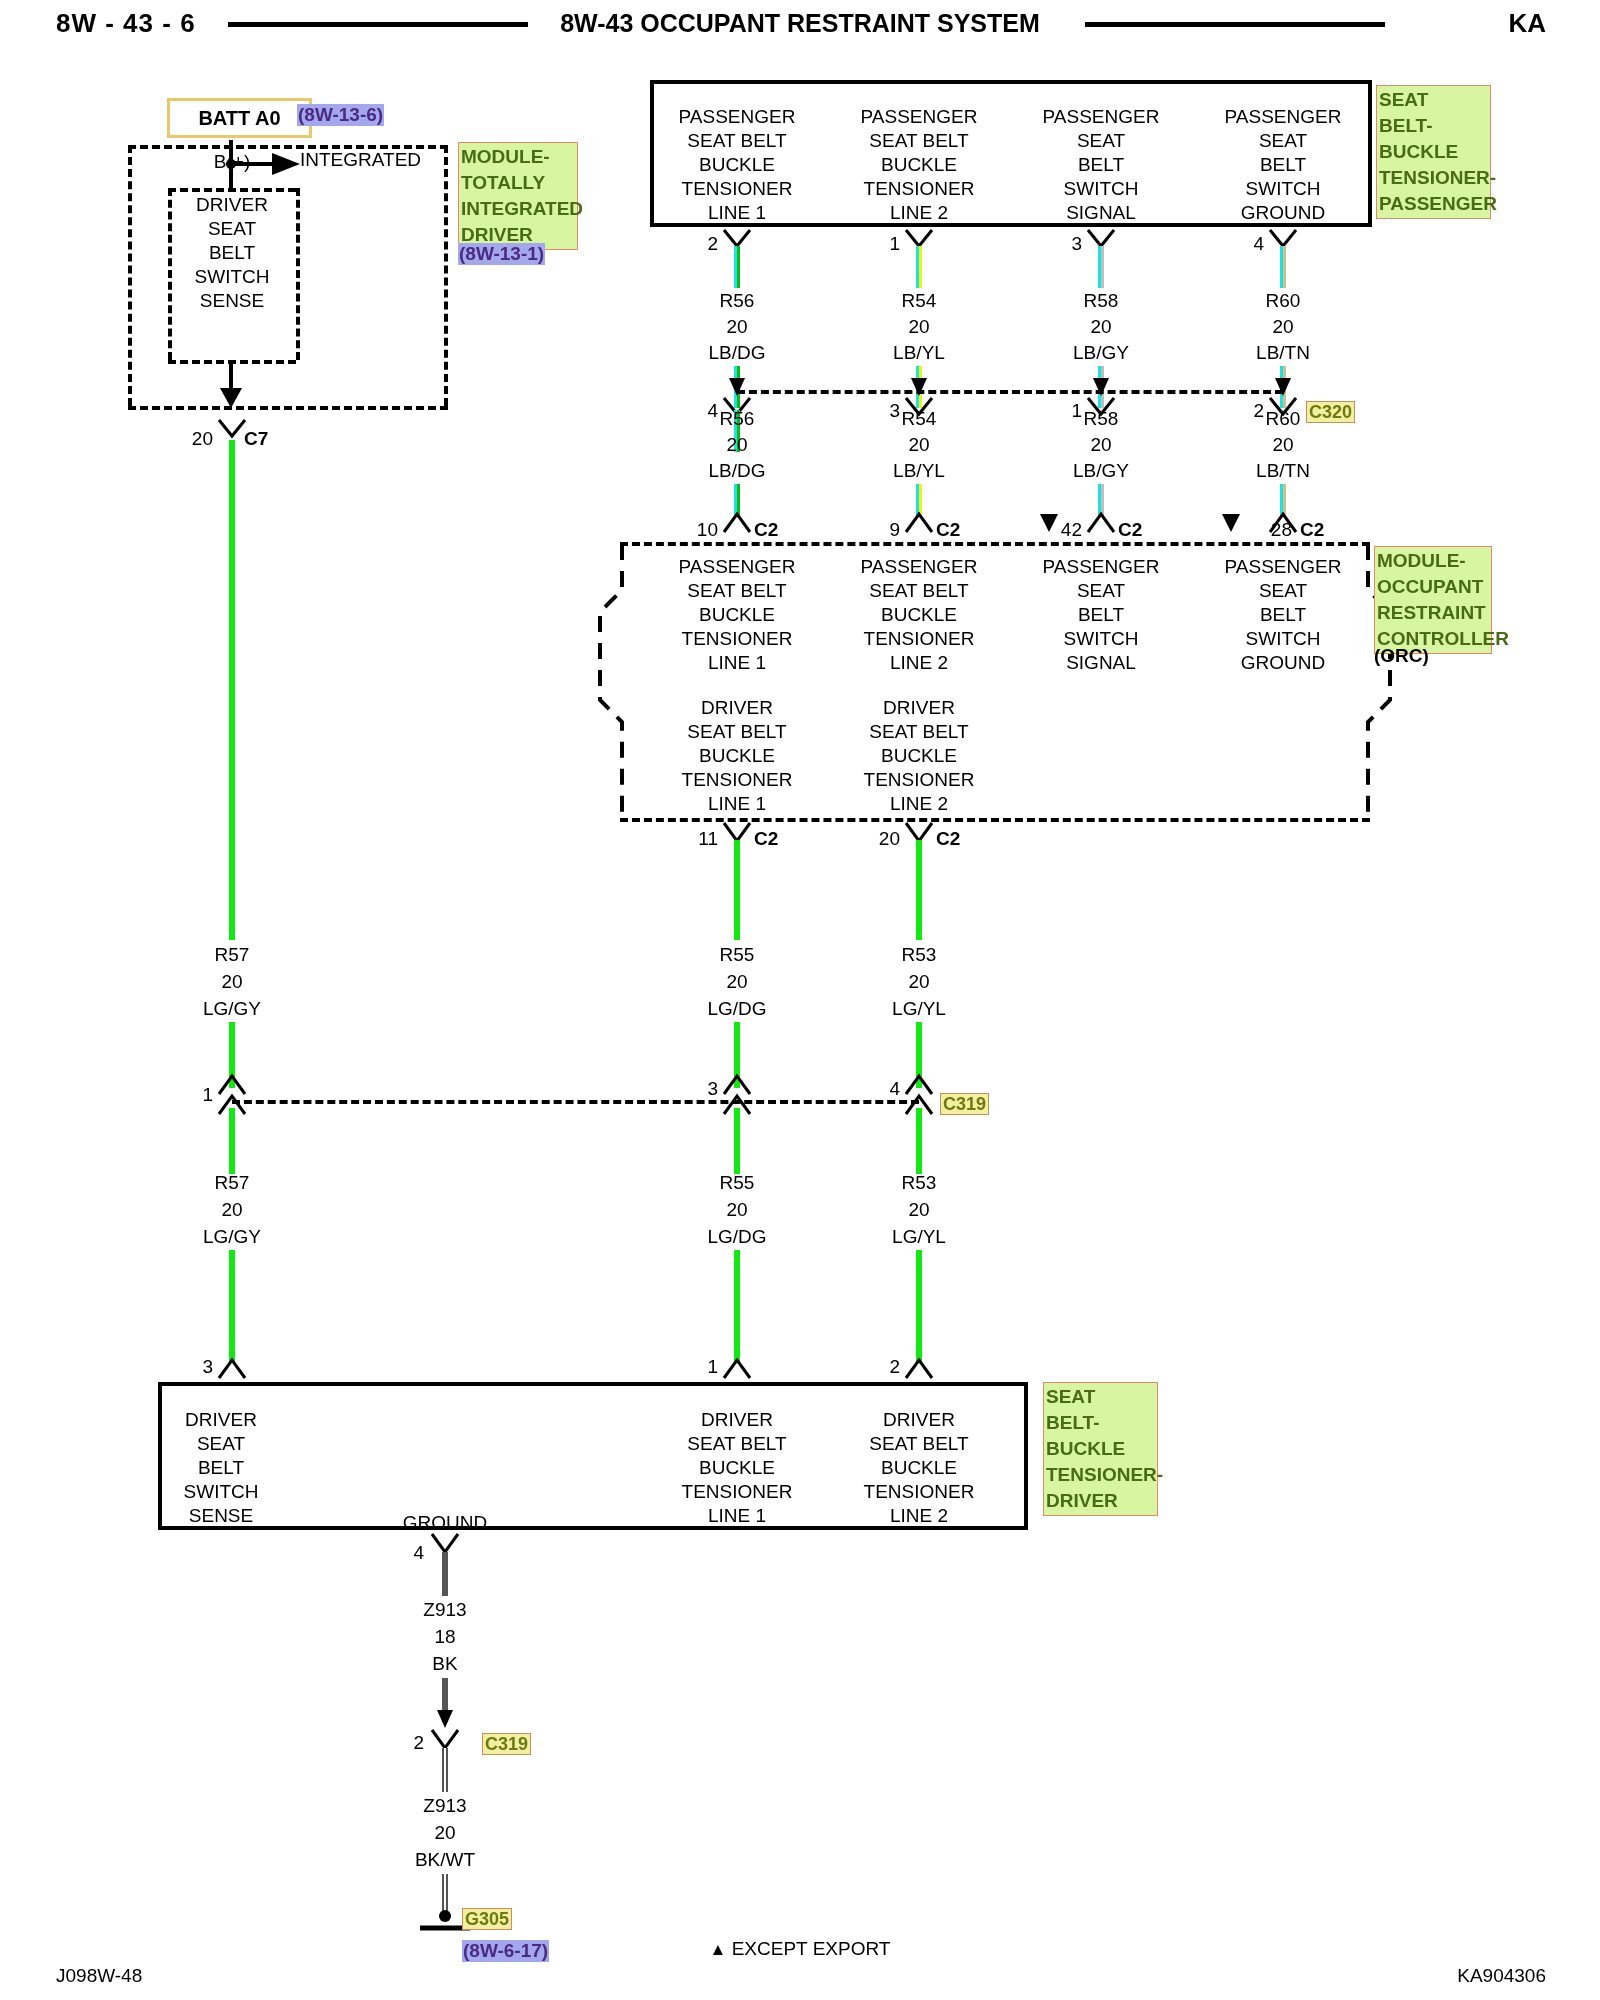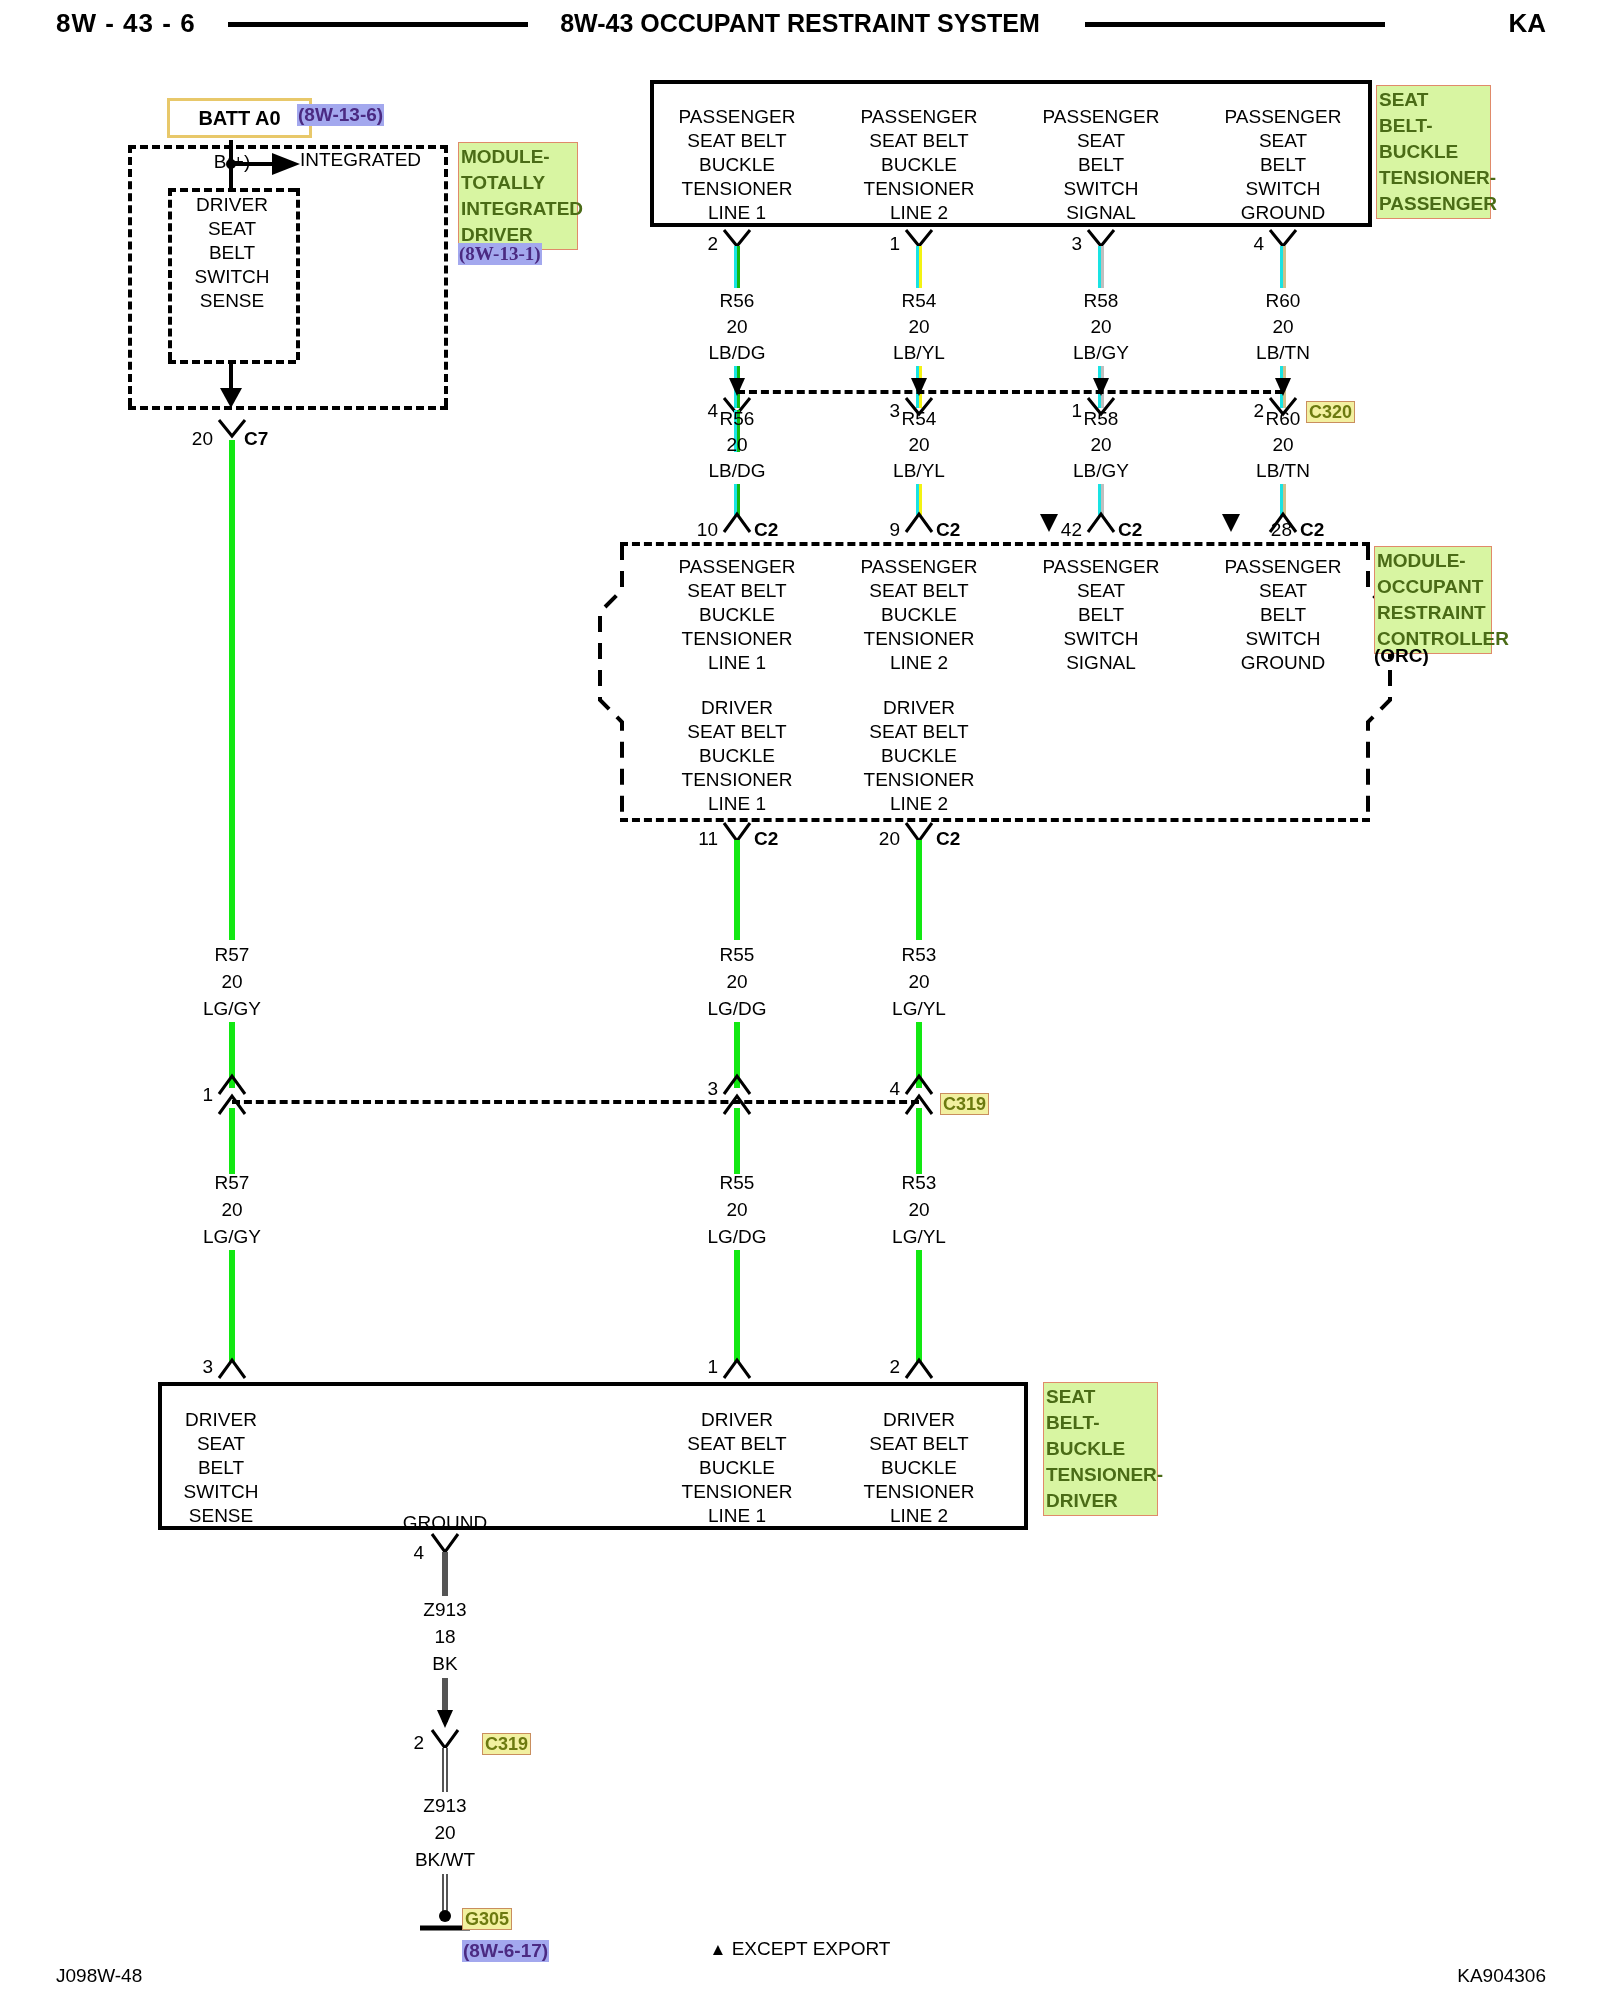--- a/index.html
+++ b/index.html
@@ -96,21 +96,21 @@
 <div class="ctext boxlbl" style="left:232px;top:241px;">BELT</div>
 <div class="ctext boxlbl" style="left:232px;top:265px;">SWITCH</div>
 <div class="ctext boxlbl" style="left:232px;top:289px;">SENSE</div>
 
 <div class="greenlbl" style="left:458px;top:142px;width:120px;">
   <span class="ln">MODULE-</span>
   <span class="ln">TOTALLY</span>
   <span class="ln">INTEGRATED</span>
   <span class="ln">DRIVER</span>
 </div>
-<div class="bluelbl" style="left:458px;top:243px;font-family:Liberation Serif, serif;">(8W-13-1)</div>
+<div class="bluelbl" style="left:458px;top:243px;">(8W-13-1)</div>
 
 <svg style="left:205px;top:418px;width:60px;height:28px;">
   <polyline points="14,2 27,18 40,2" fill="none" stroke="#000" stroke-width="3"></polyline>
 </svg>
 <div class="rtext pinnum" style="left:213px;top:428px;">20</div>
 <div class="ltext cnam" style="left:244px;top:428px;">C7</div>
 <div class="wire w-green" style="left:232px;top:440px;height:500px;"></div>
 
 <div class="solidbox" style="left:650px;top:80px;width:722px;height:147px;"></div>
 

